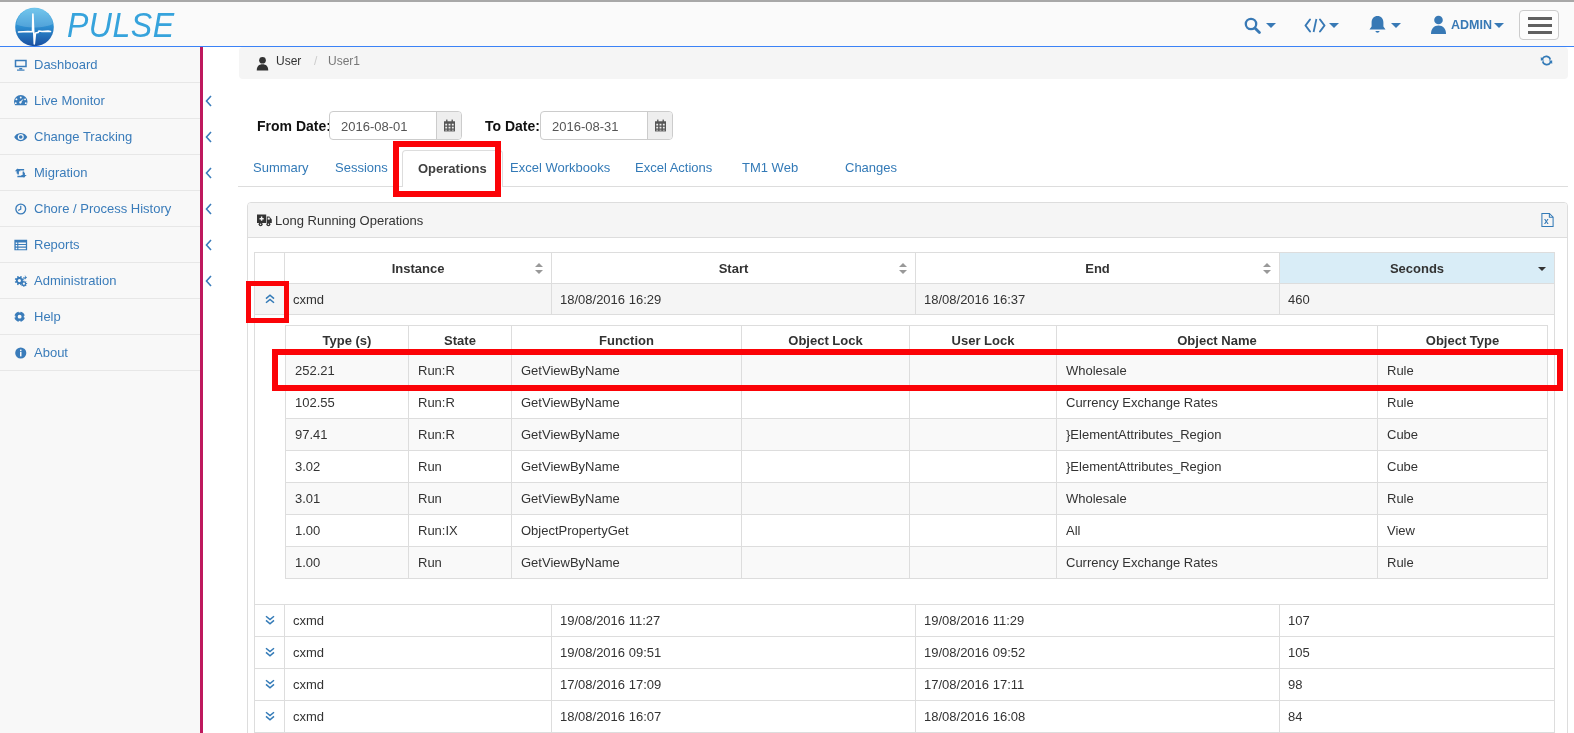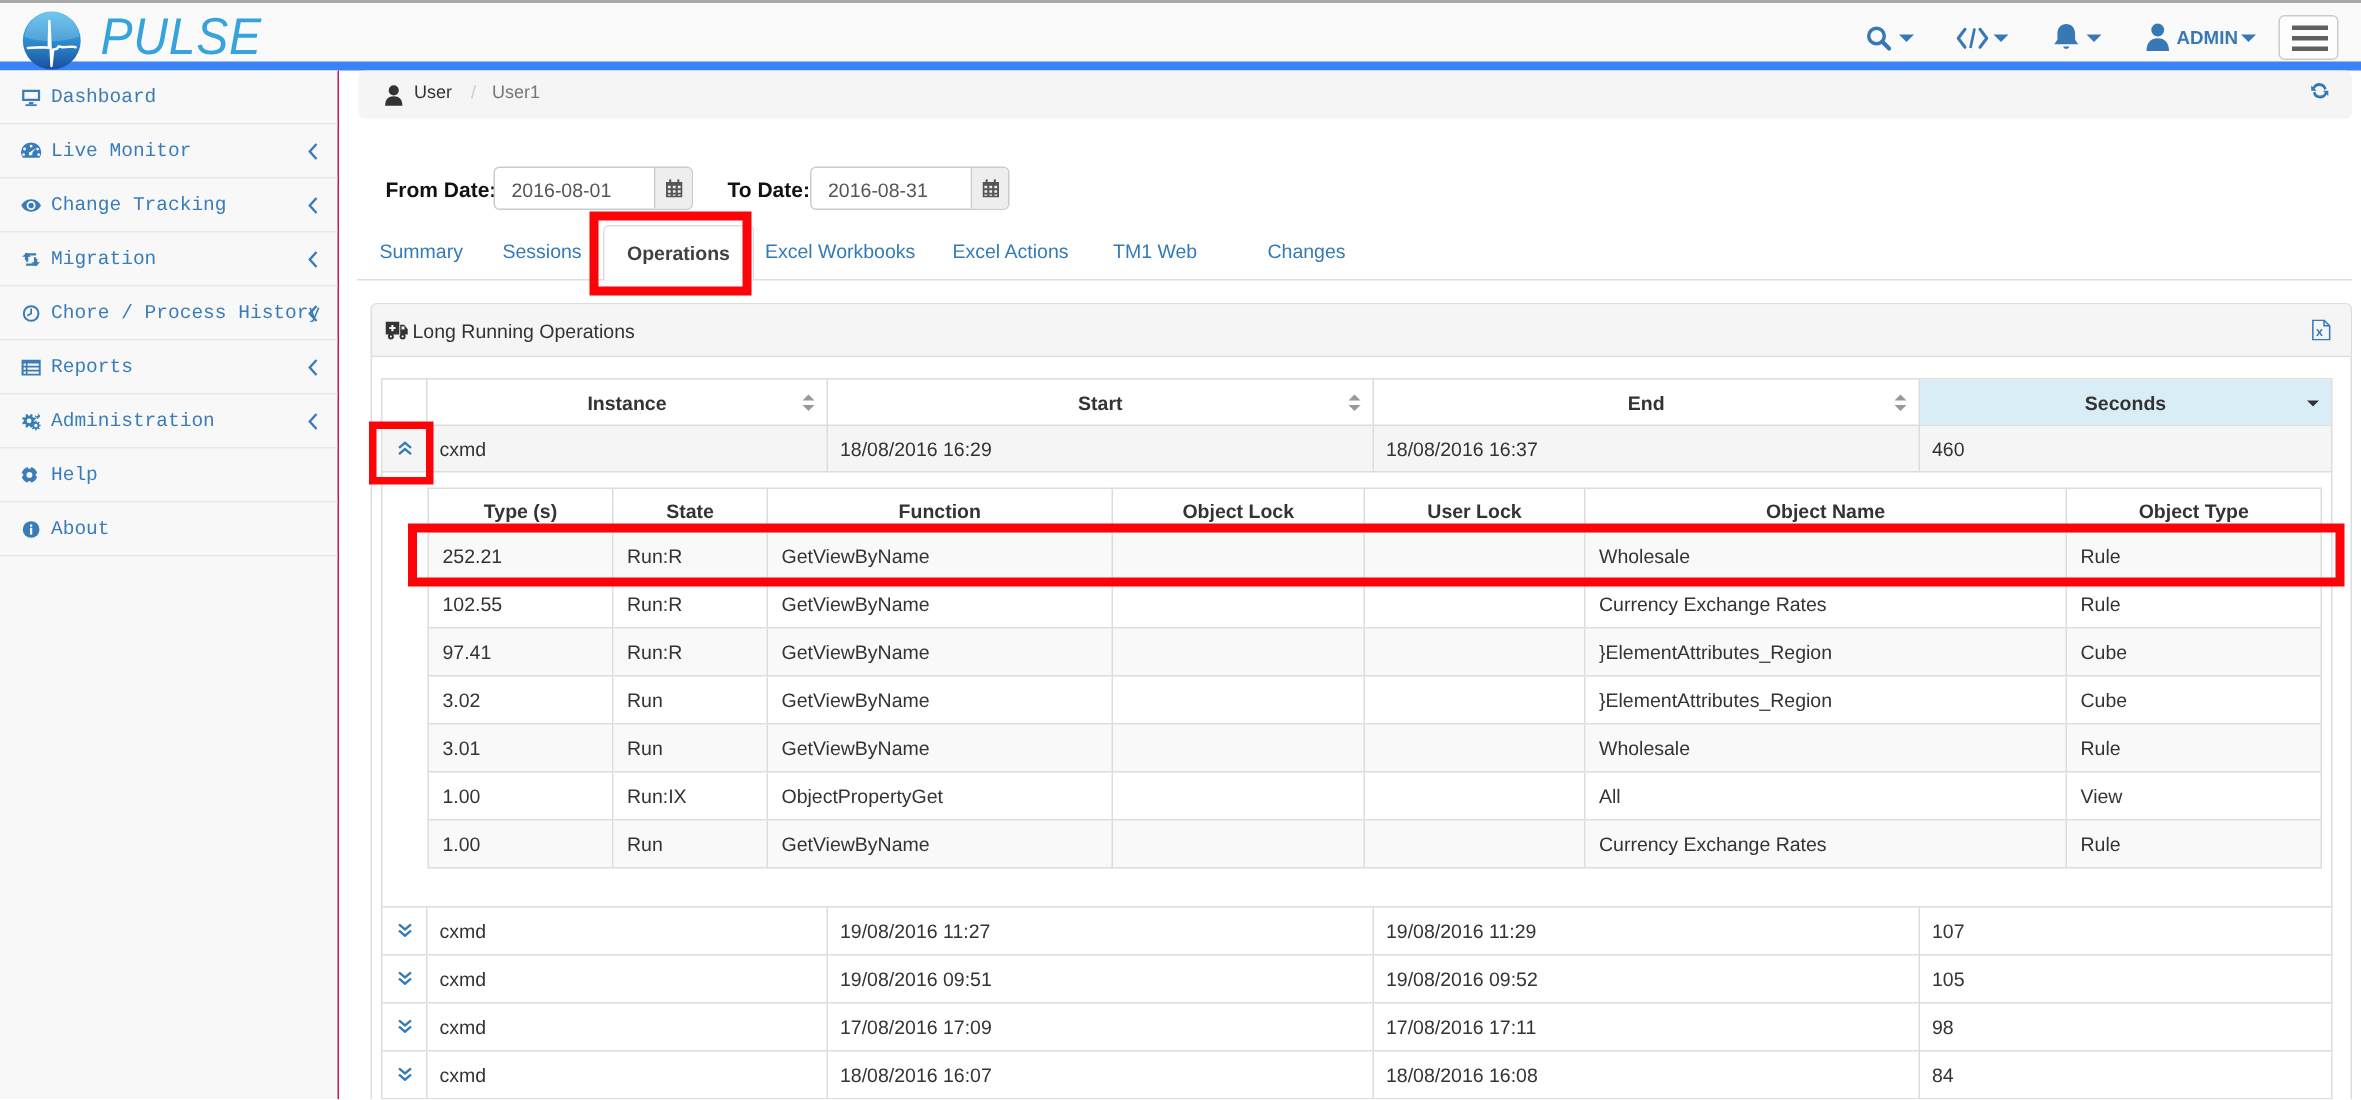--- a/index.html
+++ b/index.html
@@ -3,33 +3,33 @@
 <meta charset="utf-8">
 <style>
 * { margin:0; padding:0; box-sizing:border-box; }
 html,body { width:1574px; height:733px; overflow:hidden; background:#fff; }
 body, table { font-family:"Liberation Sans", sans-serif; }
 #app { position:relative; width:1574px; height:733px; overflow:hidden; background:#fff; }
 .abs { position:absolute; }
 
 
 #topbar { position:absolute; left:0; top:0; width:1574px; height:47px;
-  background:#fafafa; border-top:2px solid #a8a8a8; border-bottom:6px solid #3b82f6; }
+  background:#fafafa; border-top:2px solid #a8a8a8; border-bottom:1px solid #3b82f6; }
 #logo-circle { position:absolute; left:15px; top:5px; }
 #logo-text { position:absolute; left:67px; top:4px; font-size:34.5px; font-style:italic;
   color:#36a3dc; letter-spacing:0.5px; transform:scaleX(0.93); transform-origin:left; }
 .caret { width:0; height:0; border-left:5px solid transparent; border-right:5px solid transparent;
   border-top:5px solid #3879b5; display:inline-block; }
 #menu-btn { position:absolute; left:1519px; top:8px; width:40px; height:30px;
   border:1px solid #ccc; border-radius:4px; background:#fdfdfd; }
 #menu-btn .bar { position:absolute; left:8px; width:24px; height:3.5px; background:#606060; }
 
 
-#sidebar { position:absolute; left:0; top:47px; width:226px; height:686px;
-  background:#f8f8f8; border-right:1px solid #be185d;font-family:Liberation Mono, monospace; }
+#sidebar { position:absolute; left:0; top:47px; width:203px; height:686px;
+  background:#f8f8f8; border-right:3px solid #be185d; }
 .side-item { position:relative; height:36px; border-bottom:1px solid #e7e7e7;
   color:#3a7cba; font-size:13px; line-height:35px; }
 .side-item .lbl { position:absolute; left:34px; top:0; }
 .side-item .ic { position:absolute; left:14px; top:11px; width:15px; height:14px; }
 .side-item .chev { position:absolute; left:205px; top:12px; }
 
 
 #breadcrumb { position:absolute; left:239px; top:47px; width:1329px; height:32px;
   background:#f5f5f5; border-radius:4px; font-size:12px; color:#333; }
 #breadcrumb .sep { color:#ccc; }

